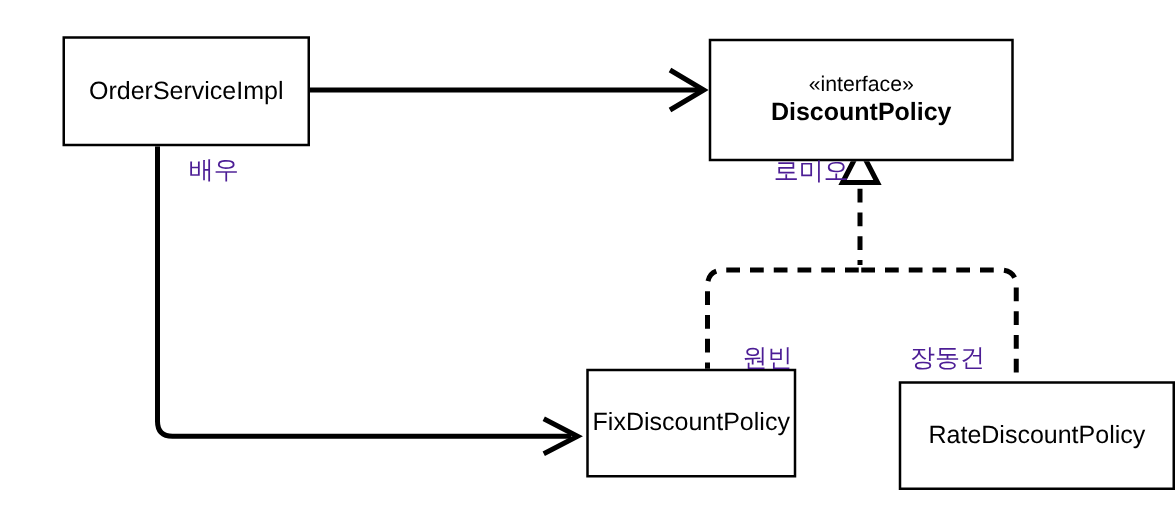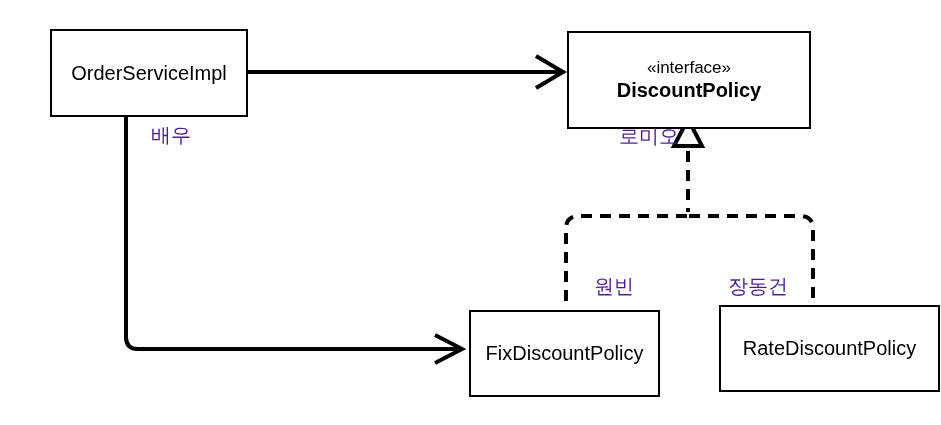--- a/index.html
+++ b/index.html
@@ -48,21 +48,21 @@
     display: flex;
     align-items: center;
     justify-content: center;
     text-align: center;
     color: #000000;
     font-size: 20px;
     line-height: 1.25;
   }
   .node-order  { left: 30px;  top: 29px;  width: 198px; height: 88px; margin-left: 20px; }
   .node-iface  { left: 567px; top: 31px;  width: 244px; height: 98px; }
-  .node-fix    { left: 469px; top: 310px; width: 191px; height: 87px; }
+  .node-fix    { left: 469px; top: 295px; width: 168px; height: 87px; }
   .node-rate   { left: 719px; top: 305px; width: 221px; height: 87px; }
   .stereotype {
     font-size: 17px;
     font-weight: 400;
   }
   .iface-name {
     font-size: 20px;
     font-weight: 700;
   }
   .anno {

